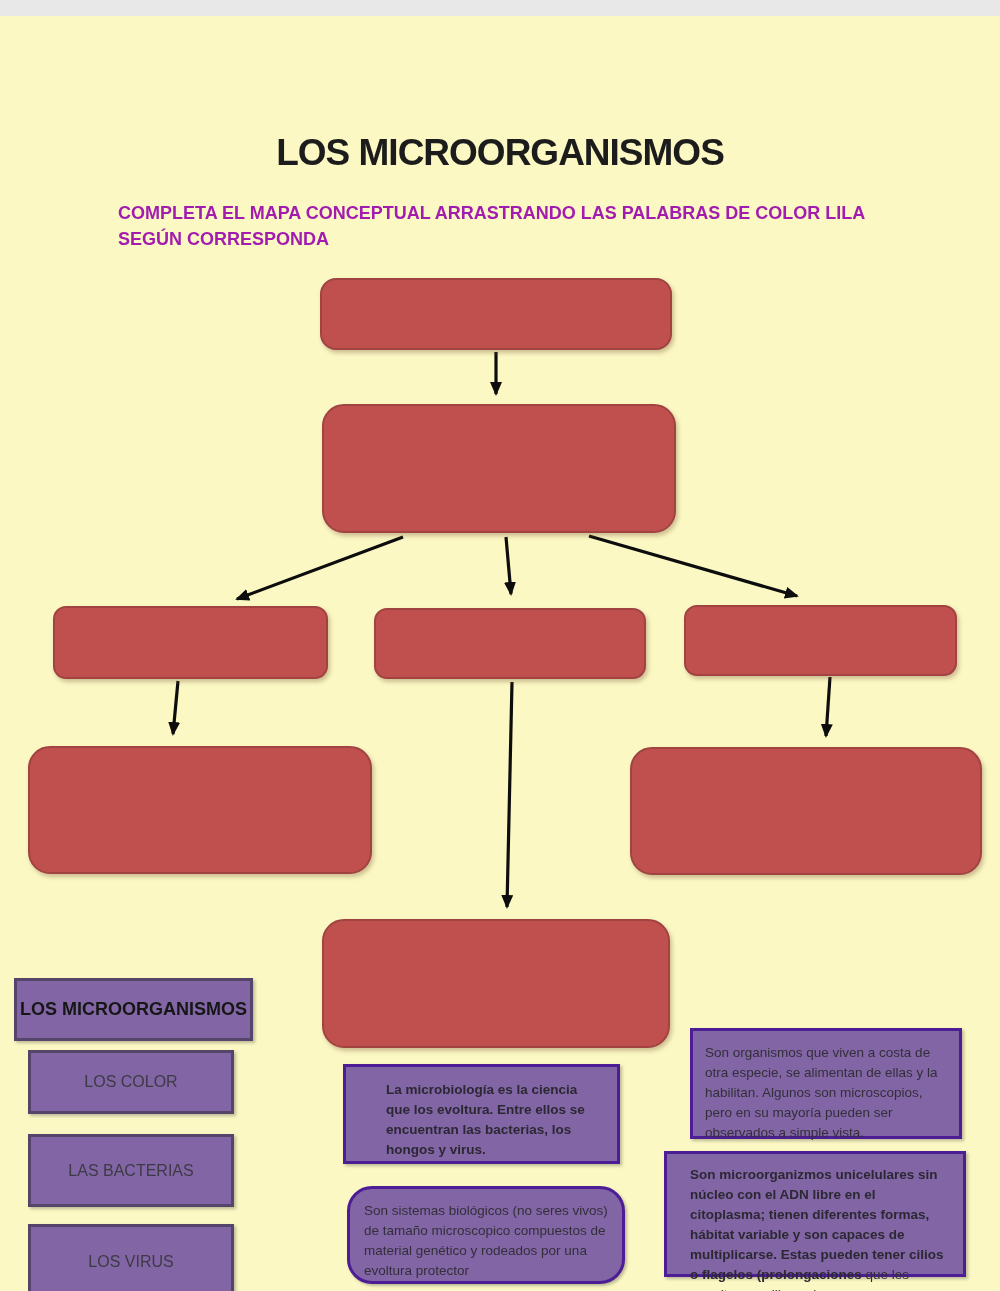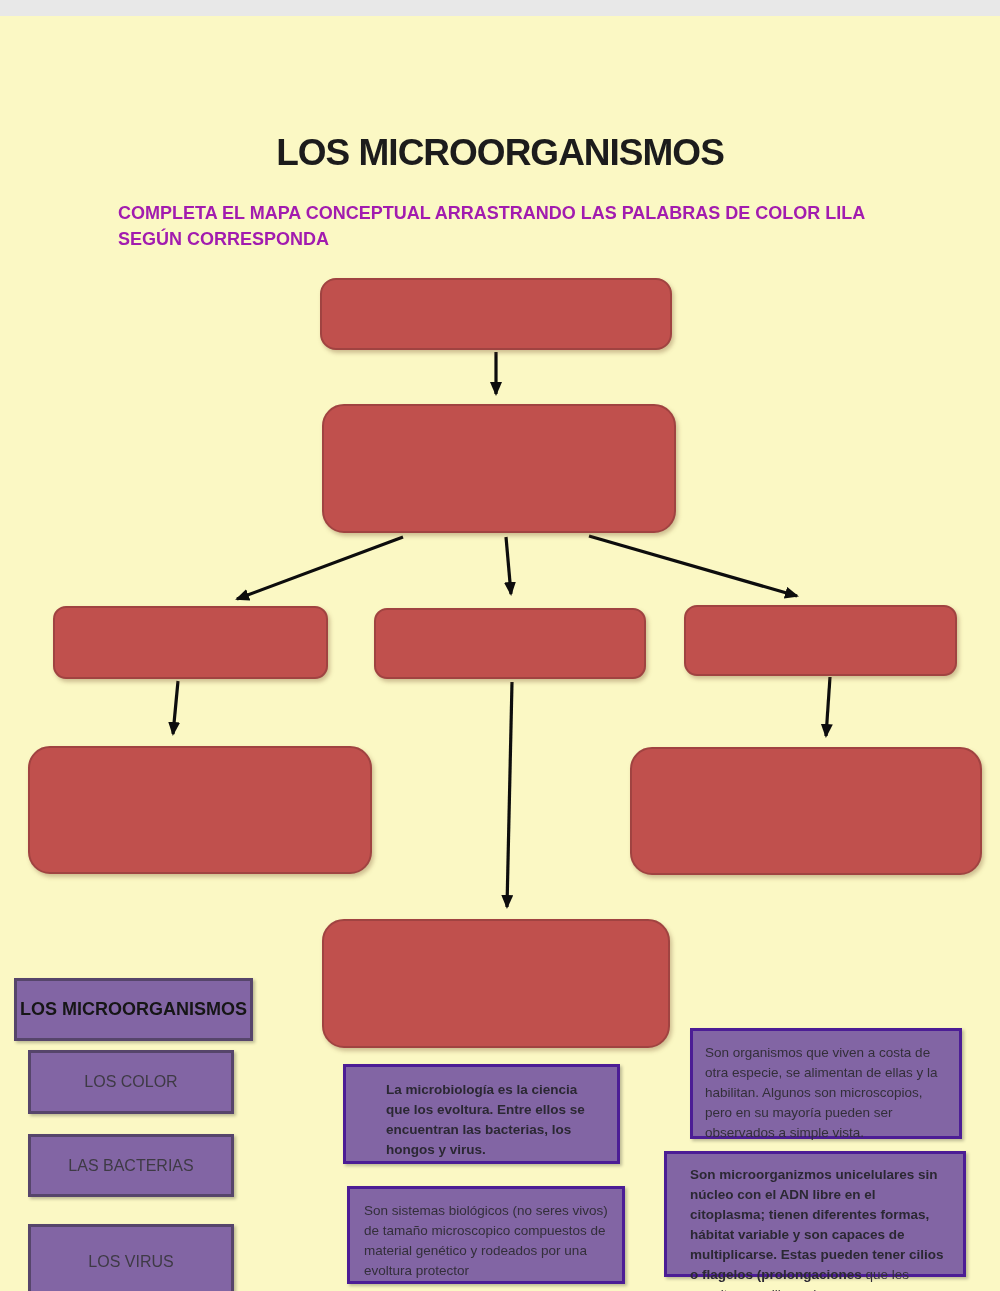--- a/index.html
+++ b/index.html
@@ -76,21 +76,21 @@
     align-items: center;
     justify-content: center;
     box-shadow: 2px 2px 3px rgba(0,0,0,0.25);
     text-align: center;
   }
   #word-bank-title {
     left: 14px; top: 962px; width: 239px; height: 63px;
     font-size: 18px; font-weight: bold; color: #161616;
   }
   #word-hongos    { left: 28px; top: 1034px; width: 206px; height: 64px; font-size: 16px; color: #3E3A45; }
-  #word-bacterias { left: 28px; top: 1118px; width: 206px; height: 63px; font-size: 16px; color: #3E3A45; }
+  #word-bacterias { left: 28px; top: 1118px; width: 206px; height: 73px; font-size: 16px; color: #3E3A45; }
   #word-virus     { left: 28px; top: 1208px; width: 206px; height: 76px; font-size: 16px; color: #3E3A45; }
 
   
   .desc-box {
     position: absolute;
     background: #8265A4;
     border: 3px solid #4c1d95;
     box-sizing: border-box;
     box-shadow: 2px 2px 3px rgba(0,0,0,0.25);
     color: #332F3A;
@@ -99,20 +99,21 @@
   }
   #desc-microbiologia {
     left: 343px; top: 1048px; width: 277px; height: 100px;
     padding: 13px 26px 10px 40px;
     font-weight: bold;
     color: #2B2833;
   }
   #desc-virus {
     left: 347px; top: 1170px; width: 278px; height: 98px;
     padding: 12px 12px 10px 14px;
+    border-radius: 25px;
   }
   #desc-hongos {
     left: 690px; top: 1012px; width: 272px; height: 111px;
     padding: 12px 10px 10px 12px;
   }
   #desc-bacterias {
     left: 664px; top: 1135px; width: 302px; height: 126px;
     padding: 11px 10px 10px 23px;
   }
   #desc-bacterias .bold-seg { font-weight: bold; color: #2B2833; }

